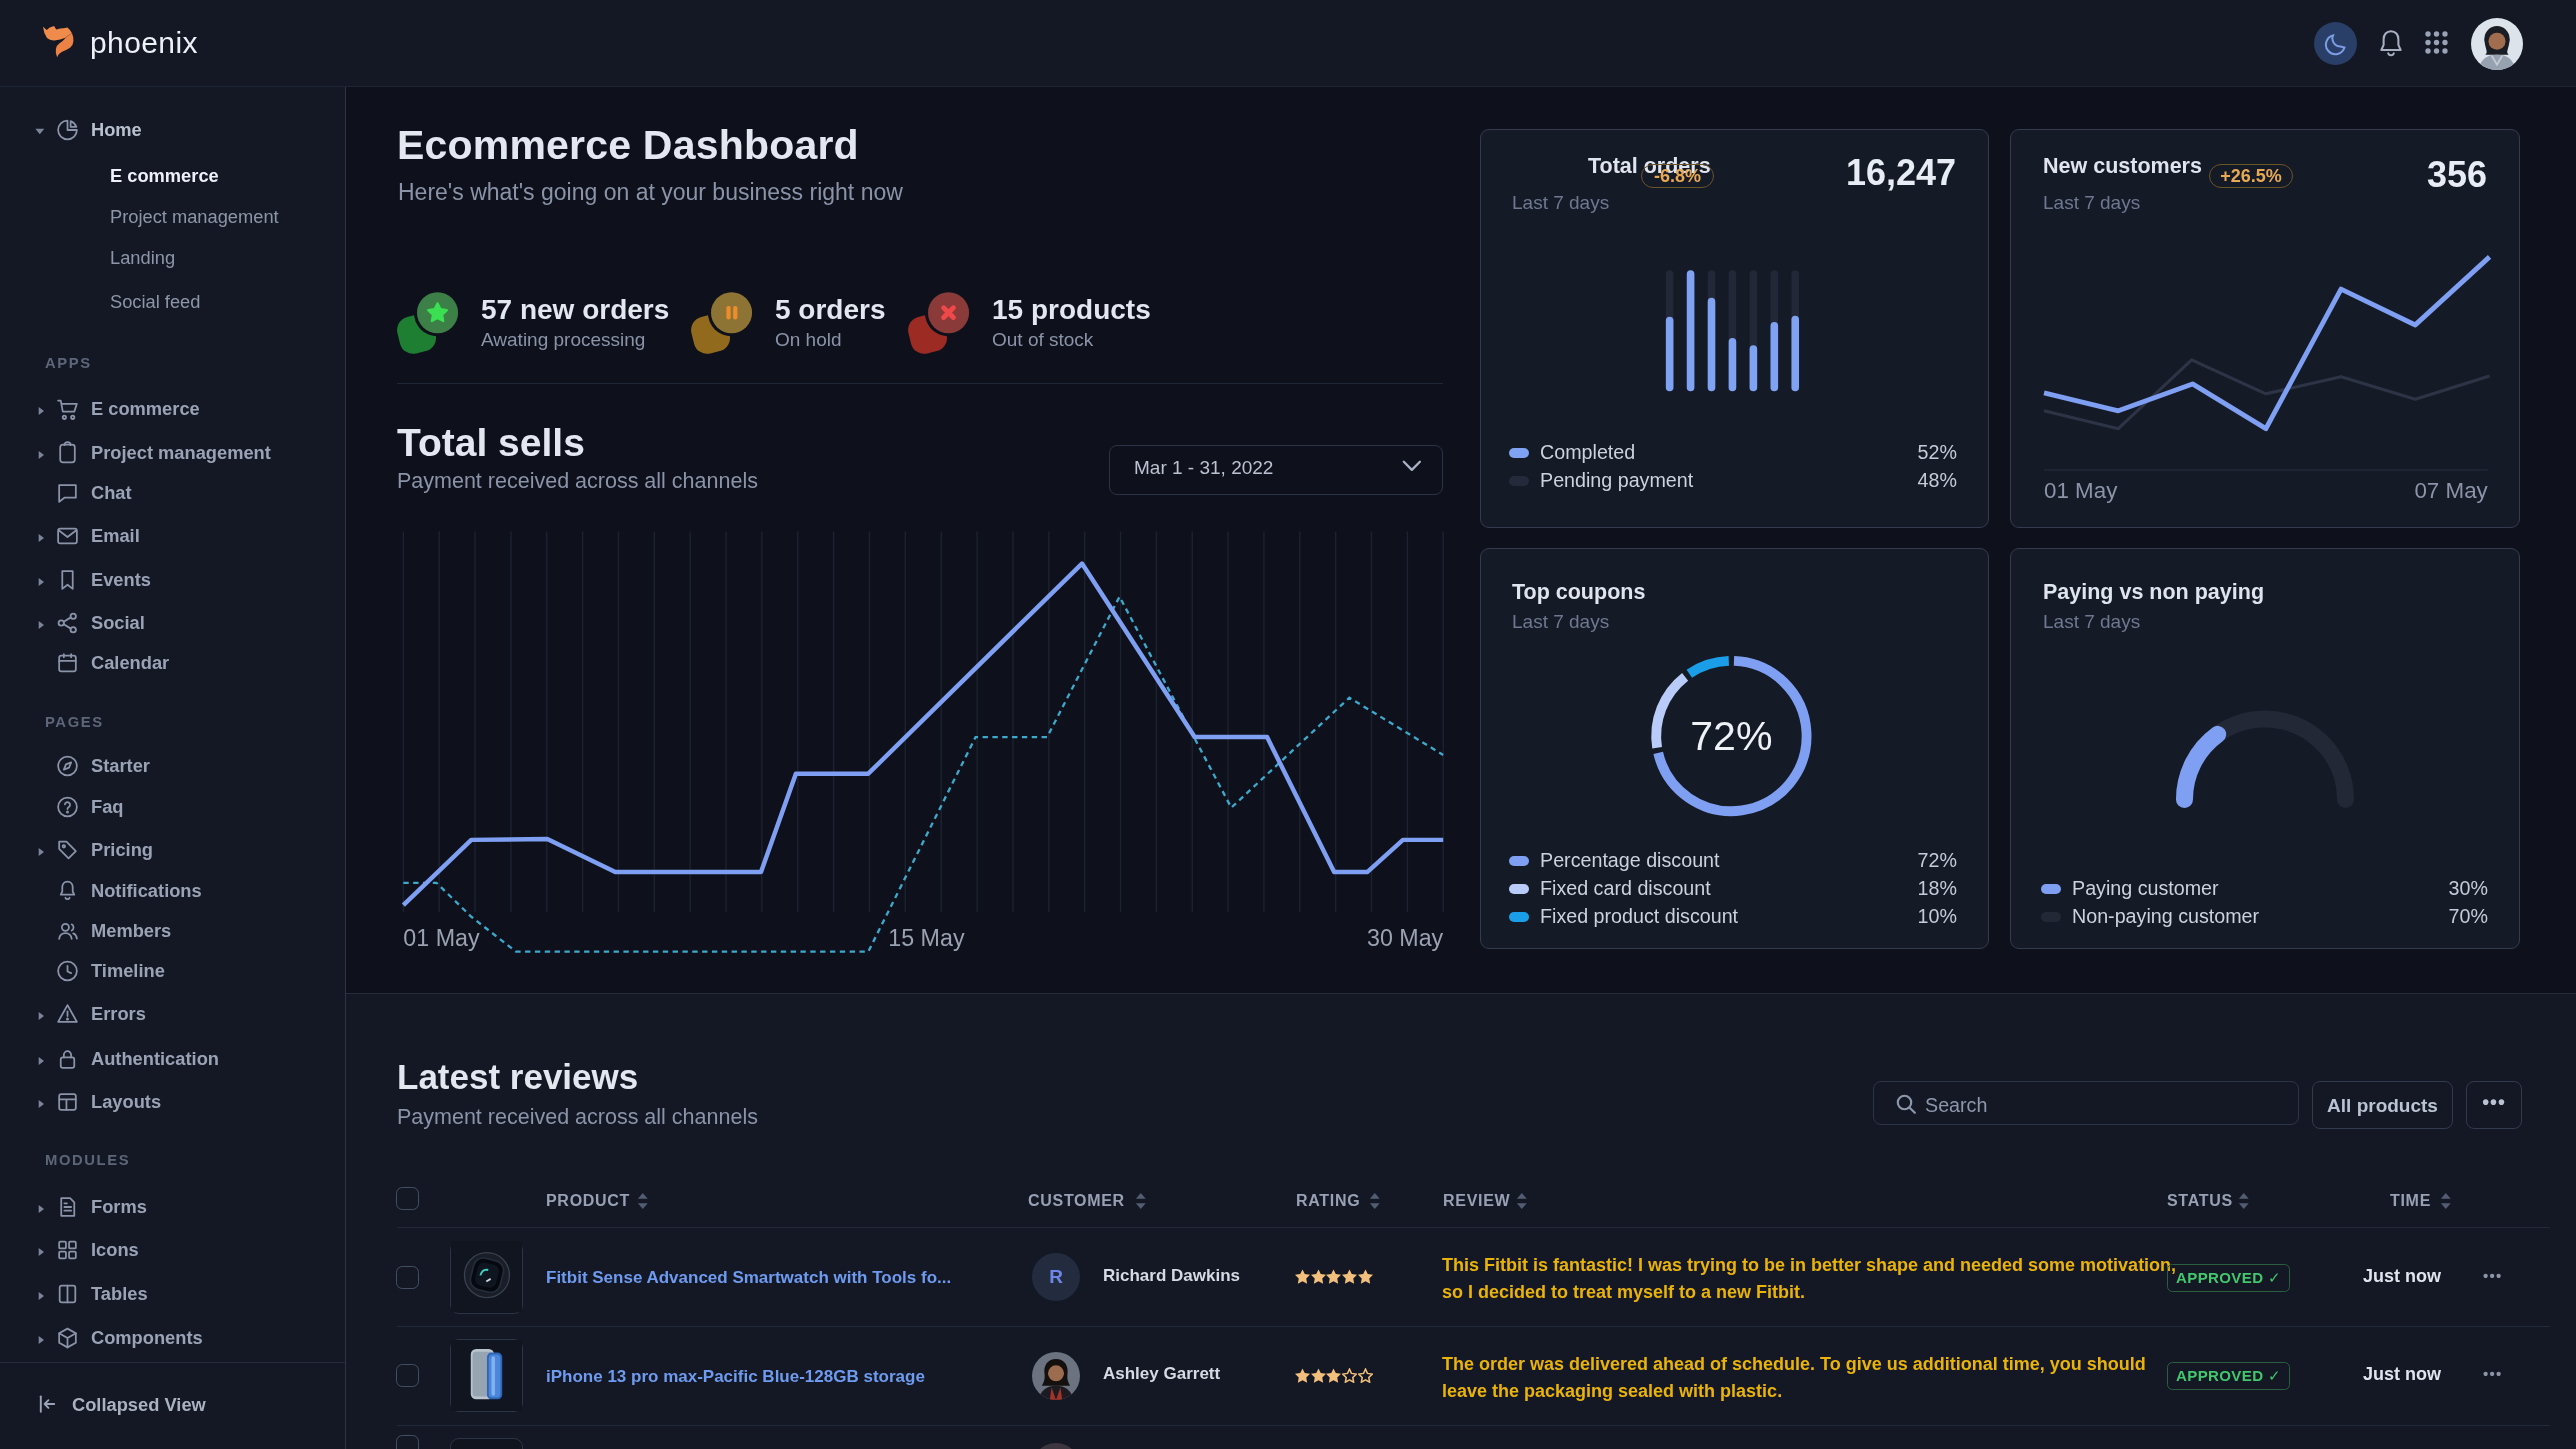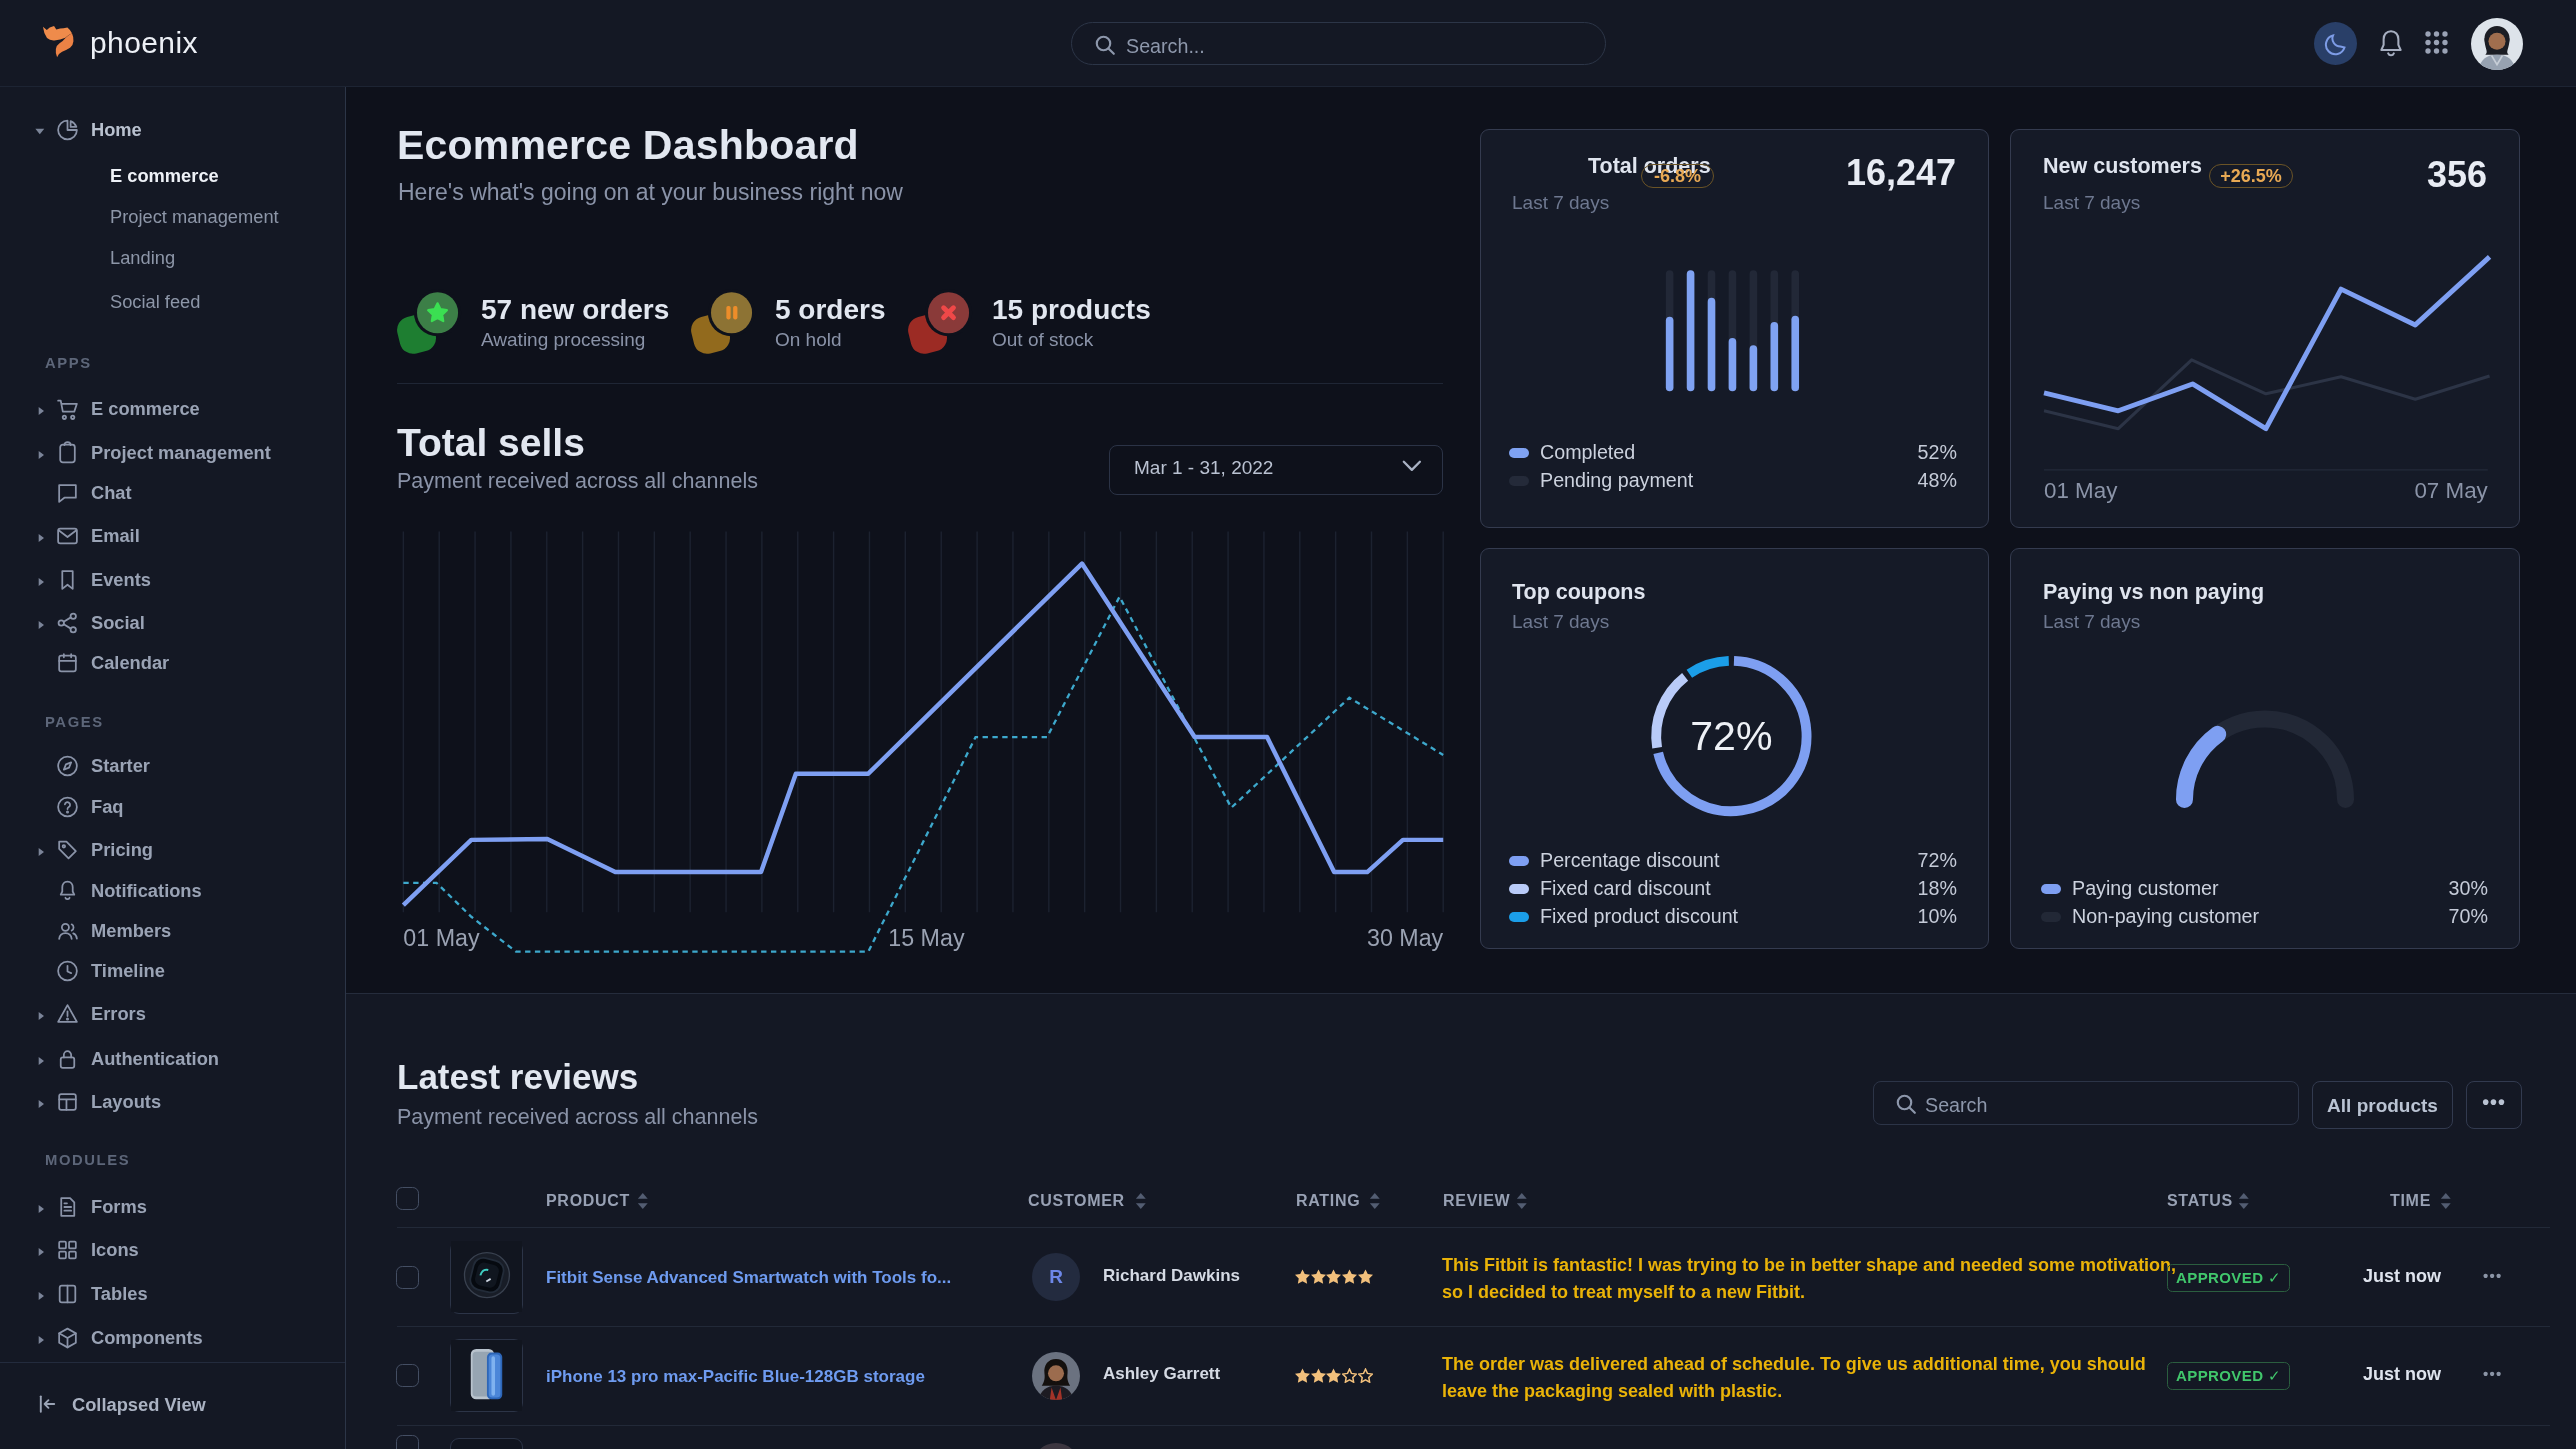--- a/index.html
+++ b/index.html
@@ -60,27 +60,20 @@
 </style>
 </head>
 <body>
 
 <div id="topnav">
   <svg class="abs" style="left:38px; top:19px;" width="42" height="42" viewBox="0 0 55 55">
     <path d="M6.5 10.2 L11.5 14.4 Q14.5 10.5 21 9.2 L24 13.6 Q29 12.2 33.5 12.2 L38.5 11.2 Q42.5 14.5 44.5 18.5 Q39.5 20.4 35.8 24.6 Q29.5 27.6 21.5 28.2 Q15.5 28.6 11.8 25 Q7.5 19 6.5 10.2 Z" fill="#ef8b4b"></path>
     <path d="M44.5 18.5 Q46.8 23.4 46.4 29 Q46 34.6 42 37.8 Q37.4 40.8 31.6 42.8 Q27.4 44.6 25 50 Q22.6 44.8 23.4 39.4 Q24.2 34.4 28.2 31.8 Q33 28.6 36.2 24.4 Q39.8 20.6 44.5 18.5 Z" fill="#ec8245"></path>
   </svg>
   <div id="brand">phoenix</div>
-  <div id="searchpill">
-    <svg class="abs" style="left:23px; top:11.6px;" width="20.6" height="20.6" viewBox="0 0 23 23">
-        <circle cx="9.5" cy="9.5" r="7.5" fill="none" stroke="#8d97ab" stroke-width="2.4"></circle>
-        <line x1="15" y1="15" x2="21" y2="21" stroke="#8d97ab" stroke-width="2.4" stroke-linecap="round"></line>
-      </svg>
-    <span class="ph">Search...</span>
-  </div>
   <div class="abs" style="left:2314px; top:22.4px; width:43px; height:43px; border-radius:50%; background:#293f68;"></div>
   <svg class="abs" style="left:2324px; top:32px;" width="24" height="24" viewBox="0 0 24 24">
       <path d="M16.5 14.5 A8 8 0 0 1 9 3.5 A9.5 9.5 0 1 0 20.5 15.5 Z" fill="none" stroke="#7d9ce6" stroke-width="2"></path>
     </svg>
   <svg class="abs" style="left:2377px; top:29px;" width="28" height="29.5" viewBox="0 0 24 26">
       <path d="M12 2 C8 2 5.5 5 5.5 9 L5.5 14 L3.5 18.5 L20.5 18.5 L18.5 14 L18.5 9 C18.5 5 16 2 12 2 Z" fill="none" stroke="#a6aec0" stroke-width="1.8" stroke-linejoin="round"></path>
       <path d="M9.5 21.5 A2.7 2.7 0 0 0 14.5 21.5" fill="none" stroke="#a6aec0" stroke-width="1.8" stroke-linecap="round"></path>
     </svg>
   <svg class="abs" style="left:2424px; top:30px;" width="25" height="25" viewBox="0 0 28 28">
     <g fill="#9aa2b5">

